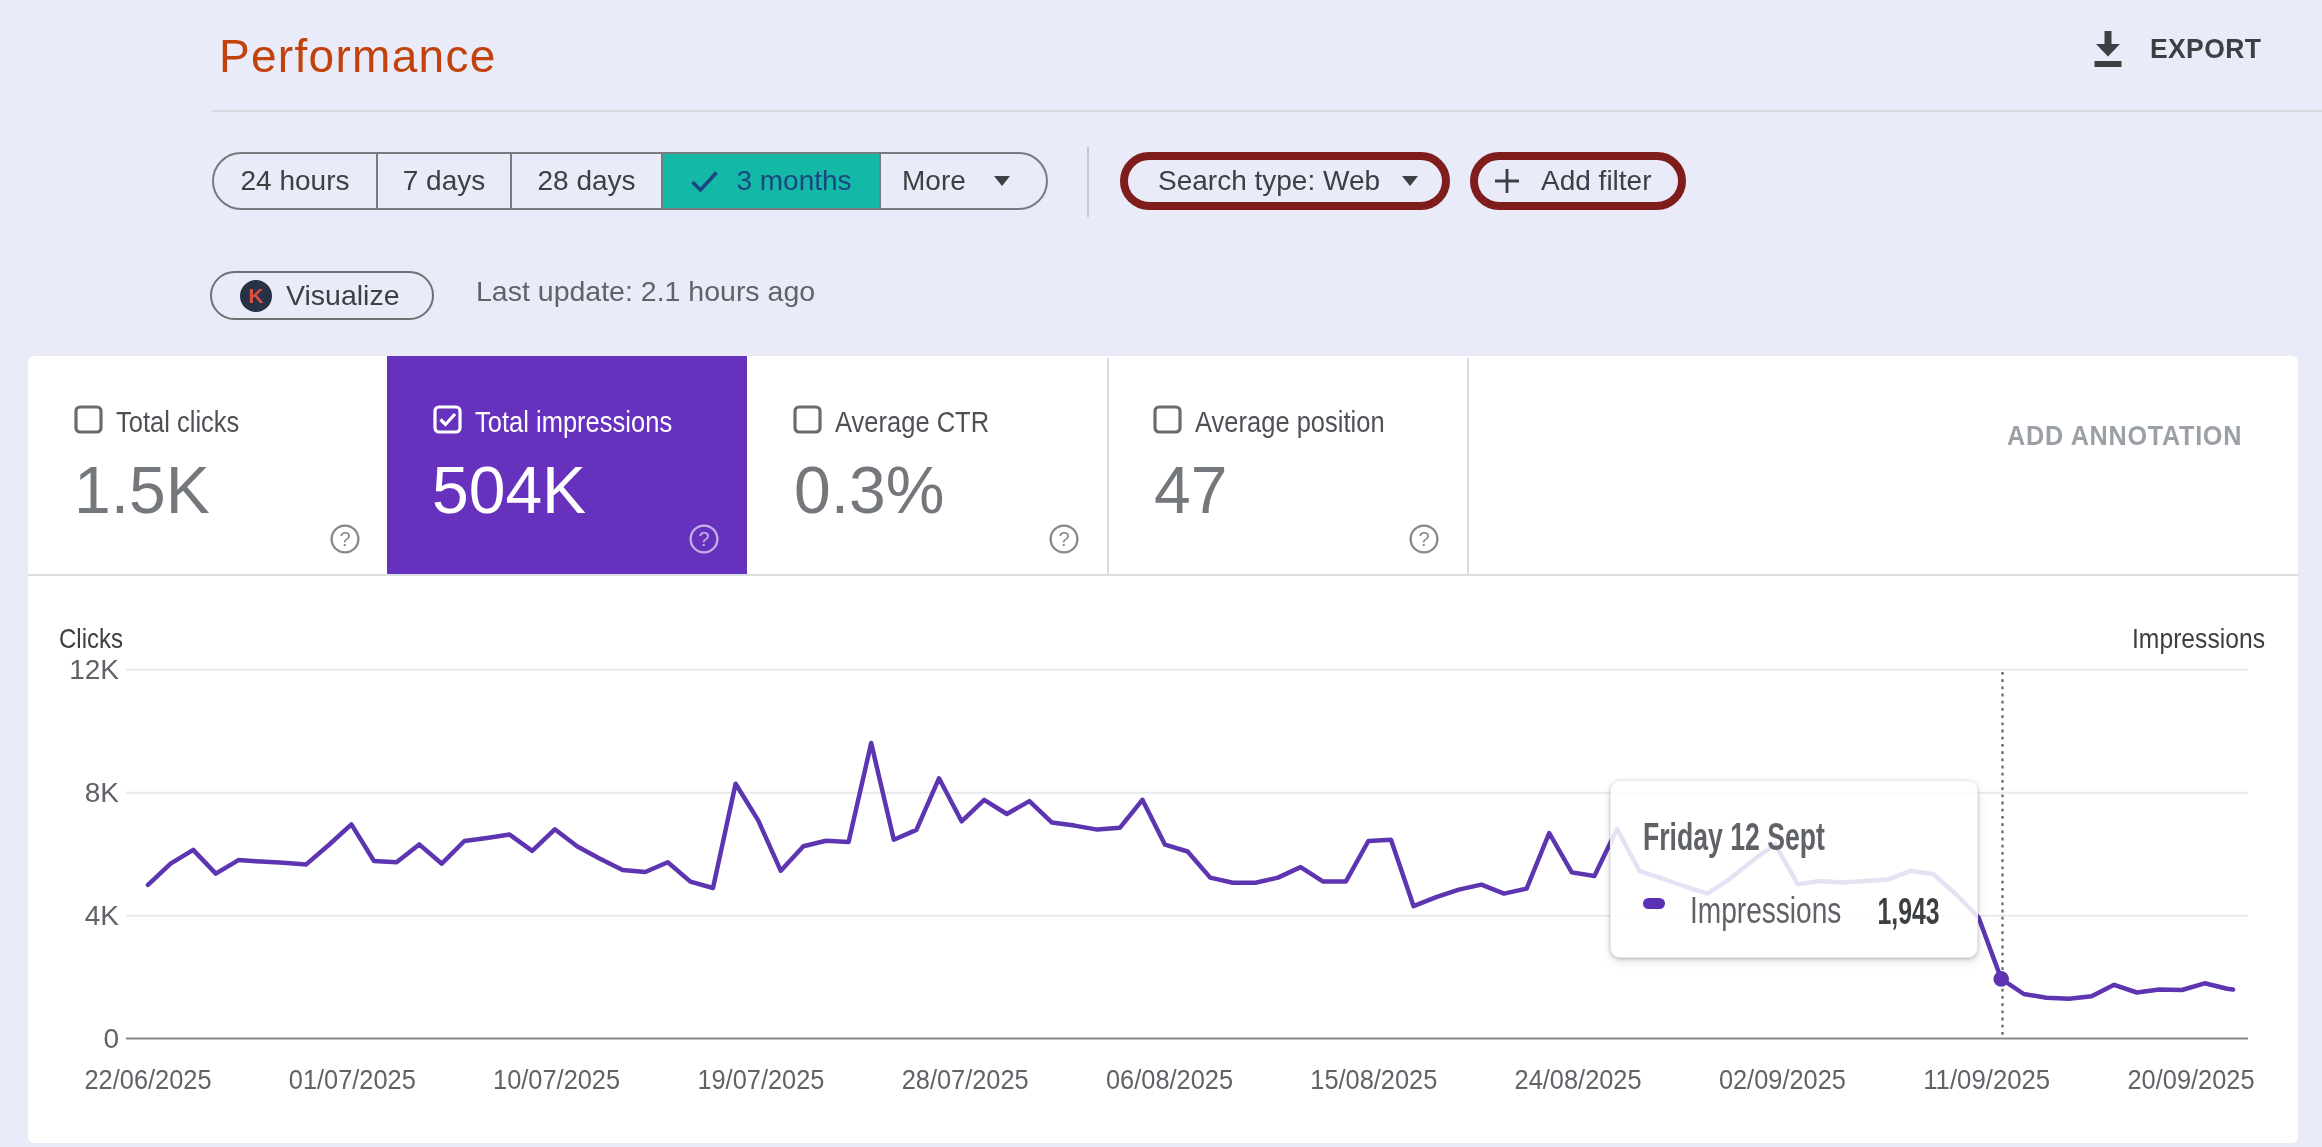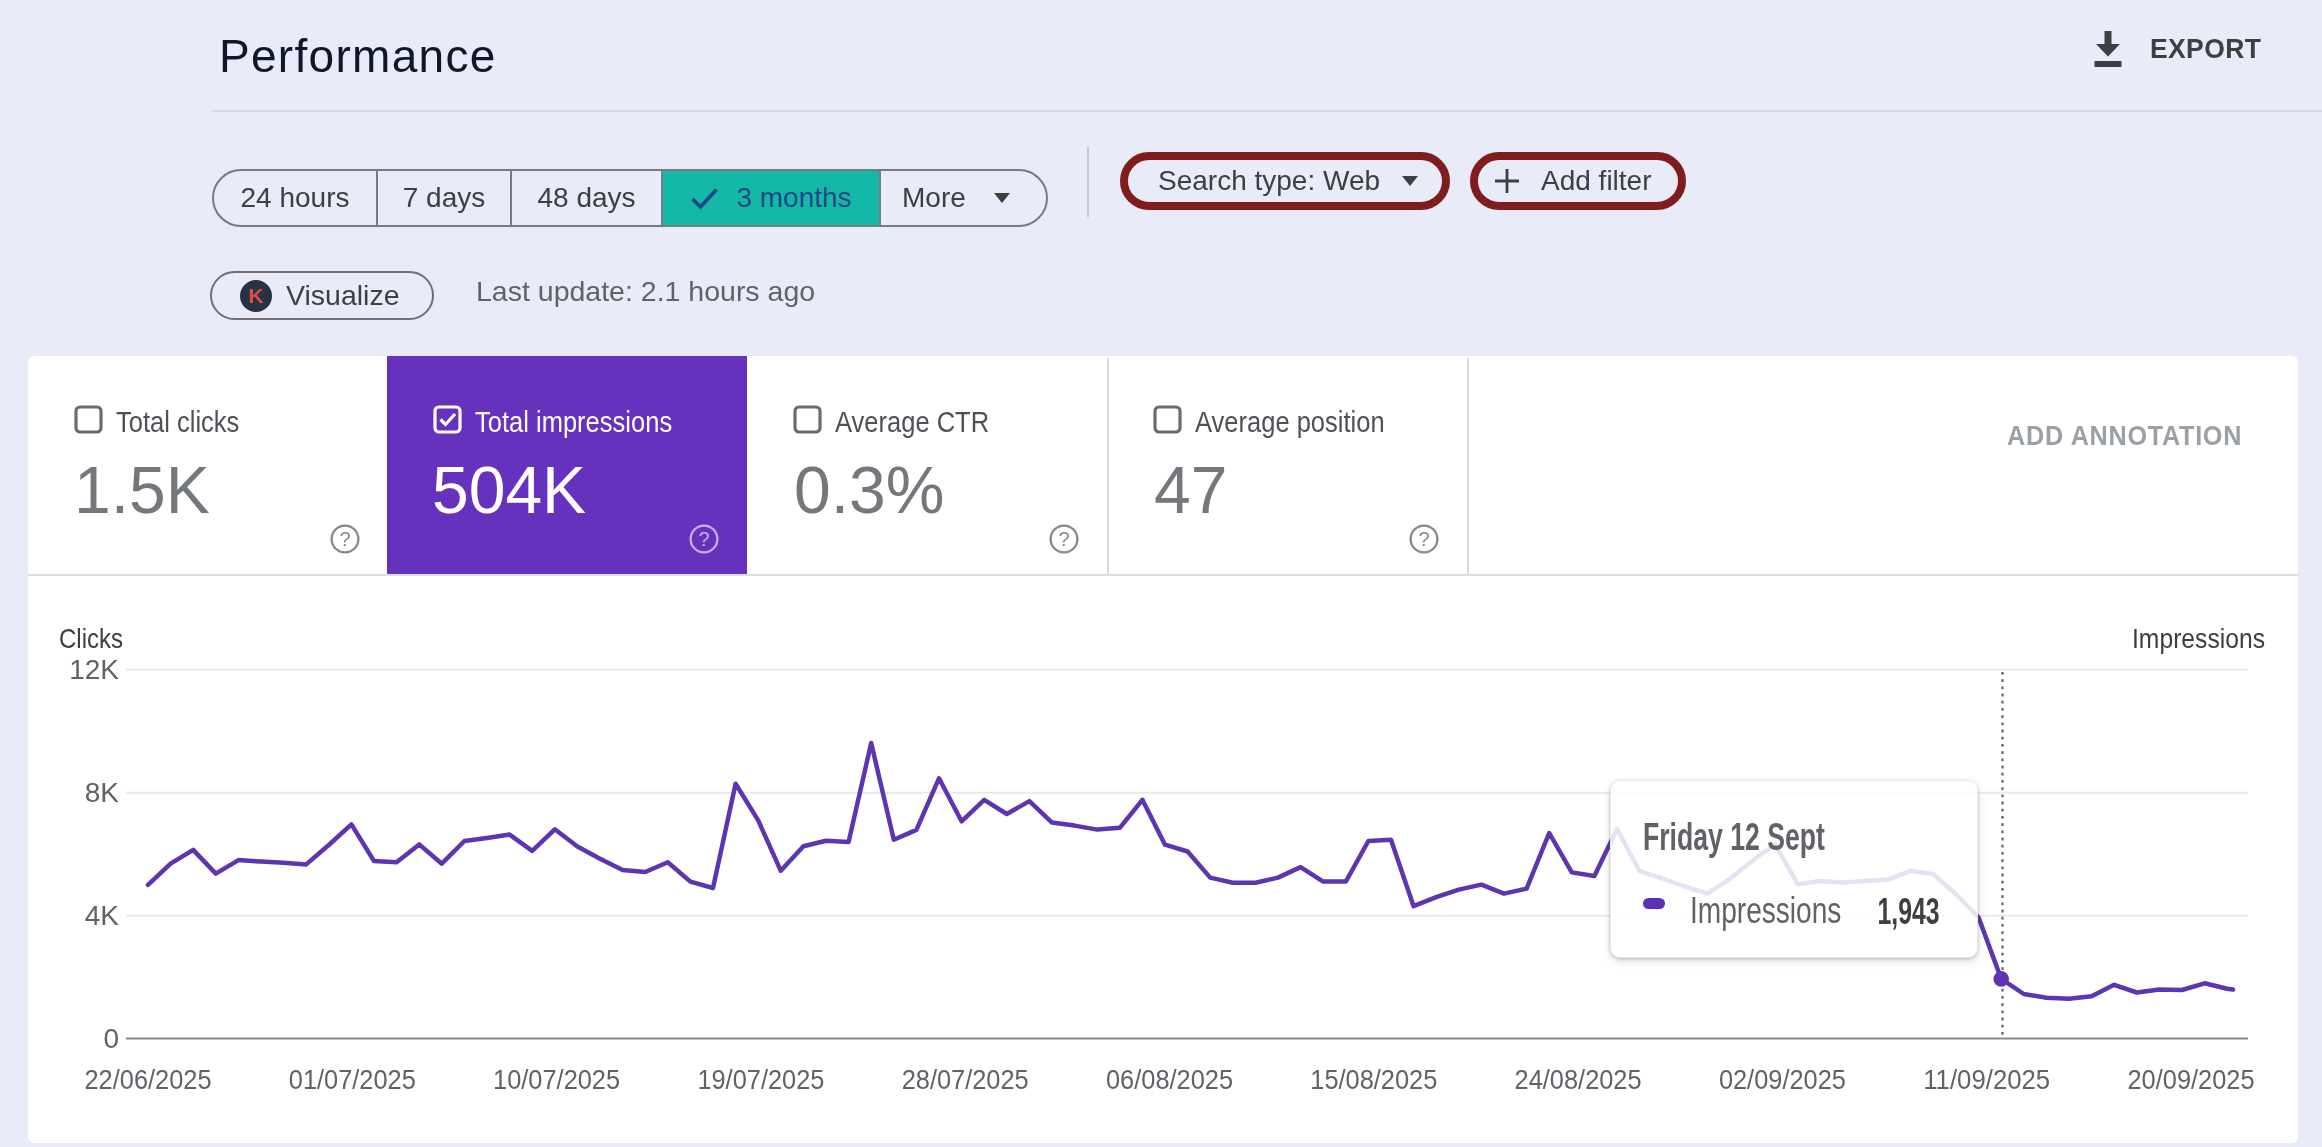--- a/index.html
+++ b/index.html
@@ -1,21 +1,21 @@
 <!DOCTYPE html>
 <html><head>
 <meta charset="utf-8">
 <style>
 * { margin:0; padding:0; box-sizing:border-box; }
 html,body { width:2322px; height:1147px; background:#e9ecf8; font-family:"Liberation Sans", sans-serif; position:relative; overflow:hidden; }
 .abs { position:absolute; }
-.title { left:219px; top:33px; font-size:46px; color:#0f172a; letter-spacing:1.3px; line-height:1; }
+.title { left:219px; top:33px; font-size:46px; color:#c2410c; letter-spacing:1.3px; line-height:1; }
 .export { left:2093px; top:30px; display:flex; align-items:center; color:#3c4043; font-size:28.5px; font-weight:bold; letter-spacing:0.4px; }
 .hr1 { left:212px; right:0; top:110px; height:1.5px; background:#d7d9de; }
-.seg { left:212px; top:152px; height:58px; display:flex; border:2px solid #767b80; border-radius:30px;margin-top:17px; }
+.seg { left:212px; top:152px; height:58px; display:flex; border:2px solid #767b80; border-radius:30px; }
 .seg > div { display:flex; align-items:center; font-size:28px; color:#3c4043; border-left:2px solid #767b80; justify-content:center; }
 .seg > div:first-child { border-left:none; border-radius:28px 0 0 28px; }
 .seg > div:last-child { border-radius:0 28px 28px 0; }
 .sel { background:#14b8a6; color:#1a4682 !important; }
 .pill { border:8px solid #7f1d1d; border-radius:30px; display:flex; align-items:center; font-size:28px; color:#3c4043; }
 .vdiv { left:1087px; top:147px; width:2px; height:70px; background:#c4c7cc; }
 .caret { width:0; height:0; border-left:8px solid transparent; border-right:8px solid transparent; border-top:10px solid #3c4043; display:inline-block; }
 .vis { left:210px; top:271px; width:224px; height:49px; border:2px solid #6d7173; border-radius:25px; display:flex; align-items:center; color:#3c4043; font-size:28.5px; }
 .lastupd { left:476px; top:267px; height:49px; display:flex; align-items:center; font-size:28.5px; color:#5f6368; }
 .card { left:28px; top:356px; width:2270px; height:787px; background:#ffffff; border-radius:6px; }
@@ -40,21 +40,21 @@
       <path d="M11.5 1 h7 v13 h8.5 L15 26.5 L3 14 h8.5 z" fill="#3c4043"></path>
       <rect x="1.5" y="31" width="27" height="6" fill="#3c4043"></rect>
     </svg>
 <span style="display:inline-block; transform:scaleX(0.93); transform-origin:left center;">EXPORT</span>
   </div>
 <div class="abs hr1"></div>
 
 <div class="abs seg">
   <div style="width:162px">24 hours</div>
   <div style="width:134px">7 days</div>
-  <div style="width:151px">48 days</div>
+  <div style="width:151px">28 days</div>
   <div style="width:218px" class="sel">
     <svg width="29" height="23" viewBox="0 0 29 23" style="margin-right:17px">
         <path d="M2.5 12 L10.5 20 L26.5 2.5" stroke="#1a4682" stroke-width="3.6" fill="none"></path>
       </svg>
     3 months</div>
   <div style="width:167px; justify-content:flex-start; padding-left:21px;">More<span class="caret" style="margin-left:28px"></span></div>
 </div>
 <div class="abs vdiv"></div>
 <div class="abs pill" style="left:1120px; top:152px; width:330px; height:58px; padding-left:30px;">Search type: Web<span class="caret" style="position:absolute; right:24px;"></span></div>
 <div class="abs pill" style="left:1470px; top:152px; width:216px; height:58px; padding-left:14px;"><svg width="30" height="30" viewBox="0 0 30 30" style="margin-right:19px">

